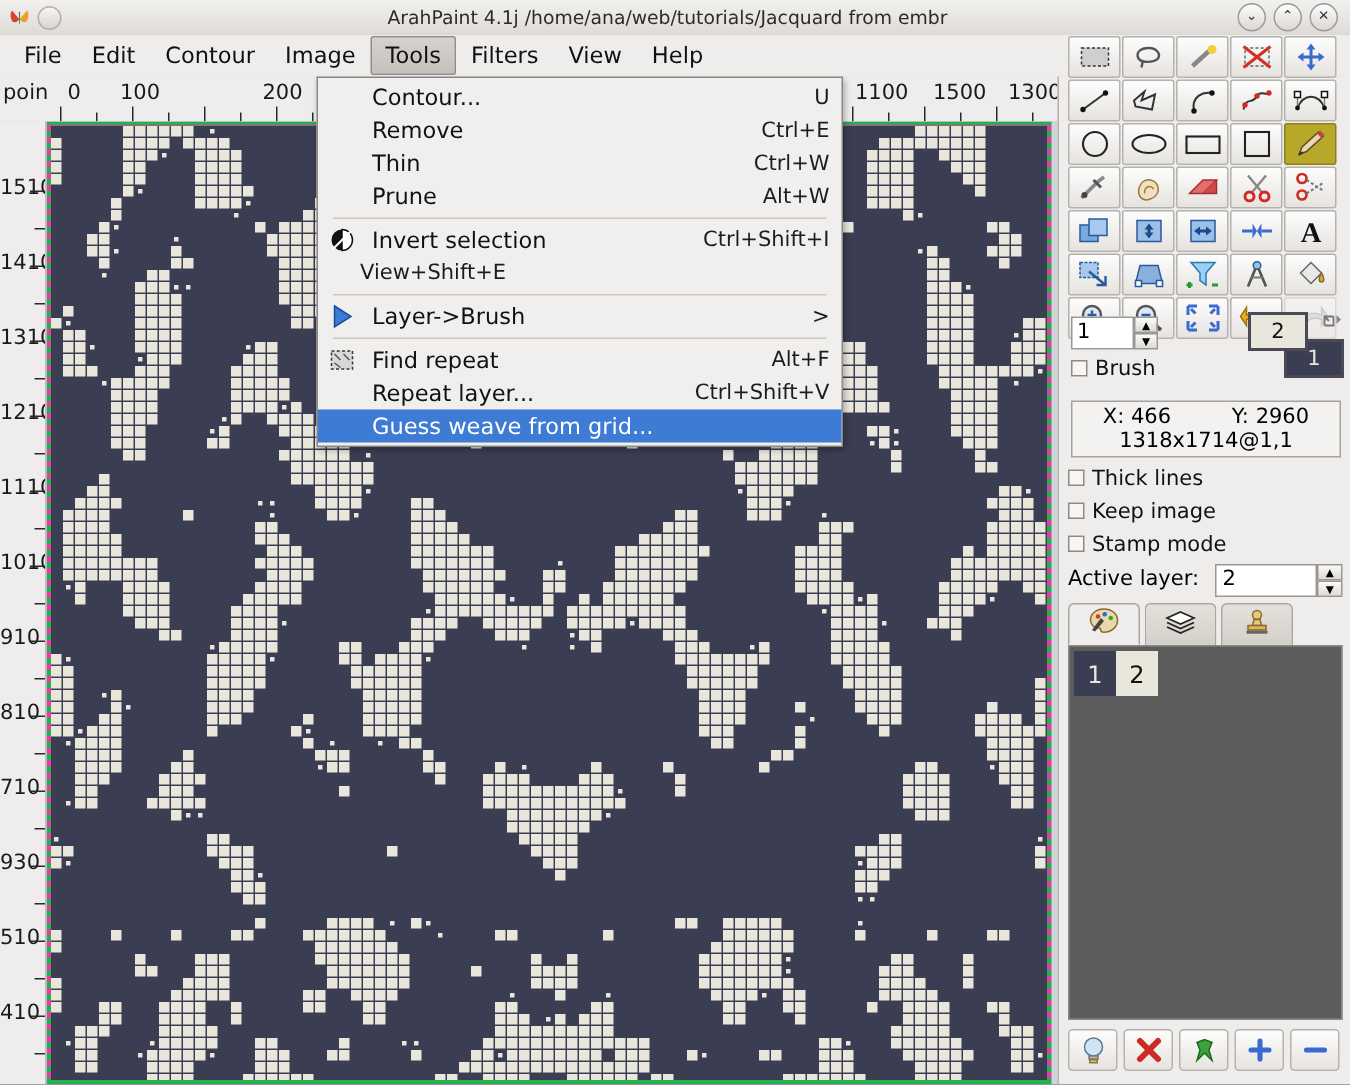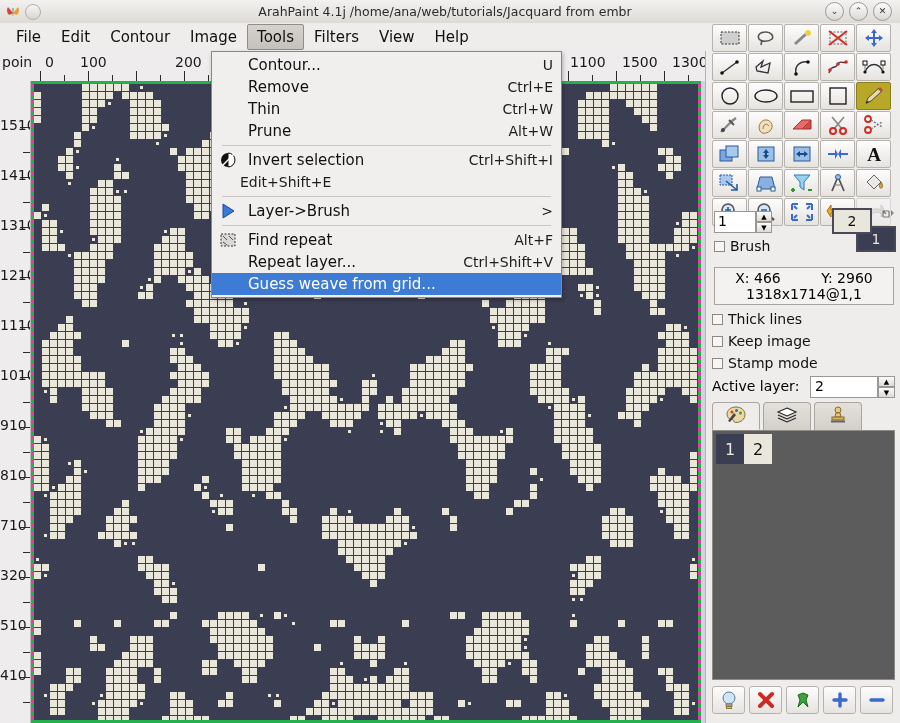--- a/index.html
+++ b/index.html
@@ -301,21 +301,21 @@
       <div class="tick" style="top: 321px; width: 7px;"></div>
       <div class="lbl" style="top: 336px;">910</div>
       <div class="tick" style="top: 346px; width: 10px;"></div>
       <div class="tick" style="top: 371px; width: 7px;"></div>
       <div class="lbl" style="top: 386px;">810</div>
       <div class="tick" style="top: 396px; width: 10px;"></div>
       <div class="tick" style="top: 421px; width: 7px;"></div>
       <div class="lbl" style="top: 436px;">710</div>
       <div class="tick" style="top: 446px; width: 10px;"></div>
       <div class="tick" style="top: 471px; width: 7px;"></div>
-      <div class="lbl" style="top: 486px;">320</div>
+      <div class="lbl" style="top: 486px;">930</div>
       <div class="tick" style="top: 496px; width: 10px;"></div>
       <div class="tick" style="top: 521px; width: 7px;"></div>
       <div class="lbl" style="top: 536px;">510</div>
       <div class="tick" style="top: 546px; width: 10px;"></div>
       <div class="tick" style="top: 571px; width: 7px;"></div>
       <div class="lbl" style="top: 586px;">410</div>
       <div class="tick" style="top: 596px; width: 10px;"></div>
       <div class="tick" style="top: 621px; width: 7px;"></div>
     </div>
   <div class="ruler-corner"></div>
@@ -2719,21 +2719,21 @@
             <circle cx="9" cy="8" r="7" fill="#111"></circle>
             <path d="M9 1 A7 7 0 0 1 9 15Z" fill="#fff" stroke="#111"></path>
             <path d="M3 14 L15 2" stroke="#fff" stroke-width="1.4"></path>
           </svg>
         </div>
         <div class="mlabel">Invert selection</div>
         <div class="maccel">Ctrl+Shift+I</div>
       </div>
       <div class="mrow">
         <div class="micon"></div>
-        <div class="maccel">Edit+Shift+E</div>
+        <div class="maccel">View+Shift+E</div>
       </div>
       <div class="msep"></div>
       <div class="mrow">
         <div class="micon">
           <svg width="18" height="16">
             <path d="M4 1 L15 8 L4 15Z" fill="#3a7ad8" stroke="#1a4a9a"></path>
           </svg>
         </div>
         <div class="mlabel">Layer-&gt;Brush</div>
         <div class="maccel">&gt;</div>

